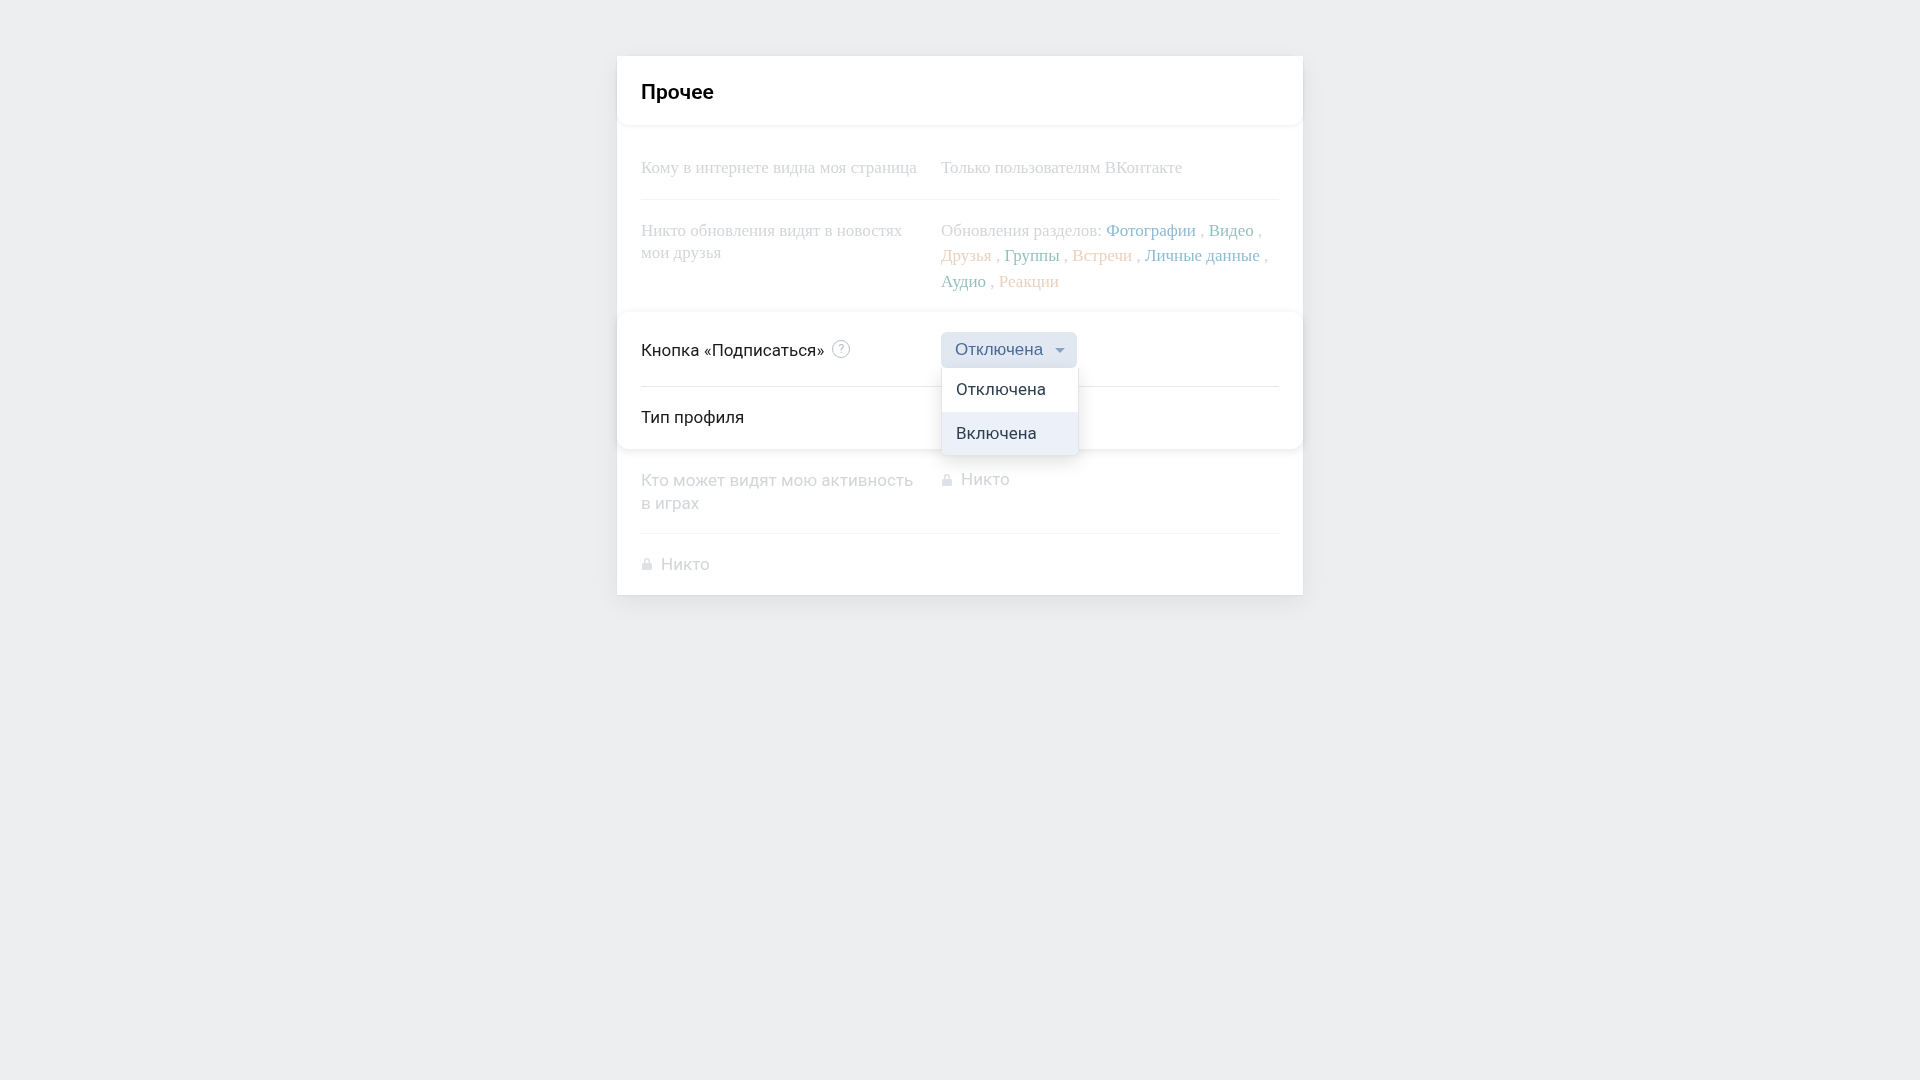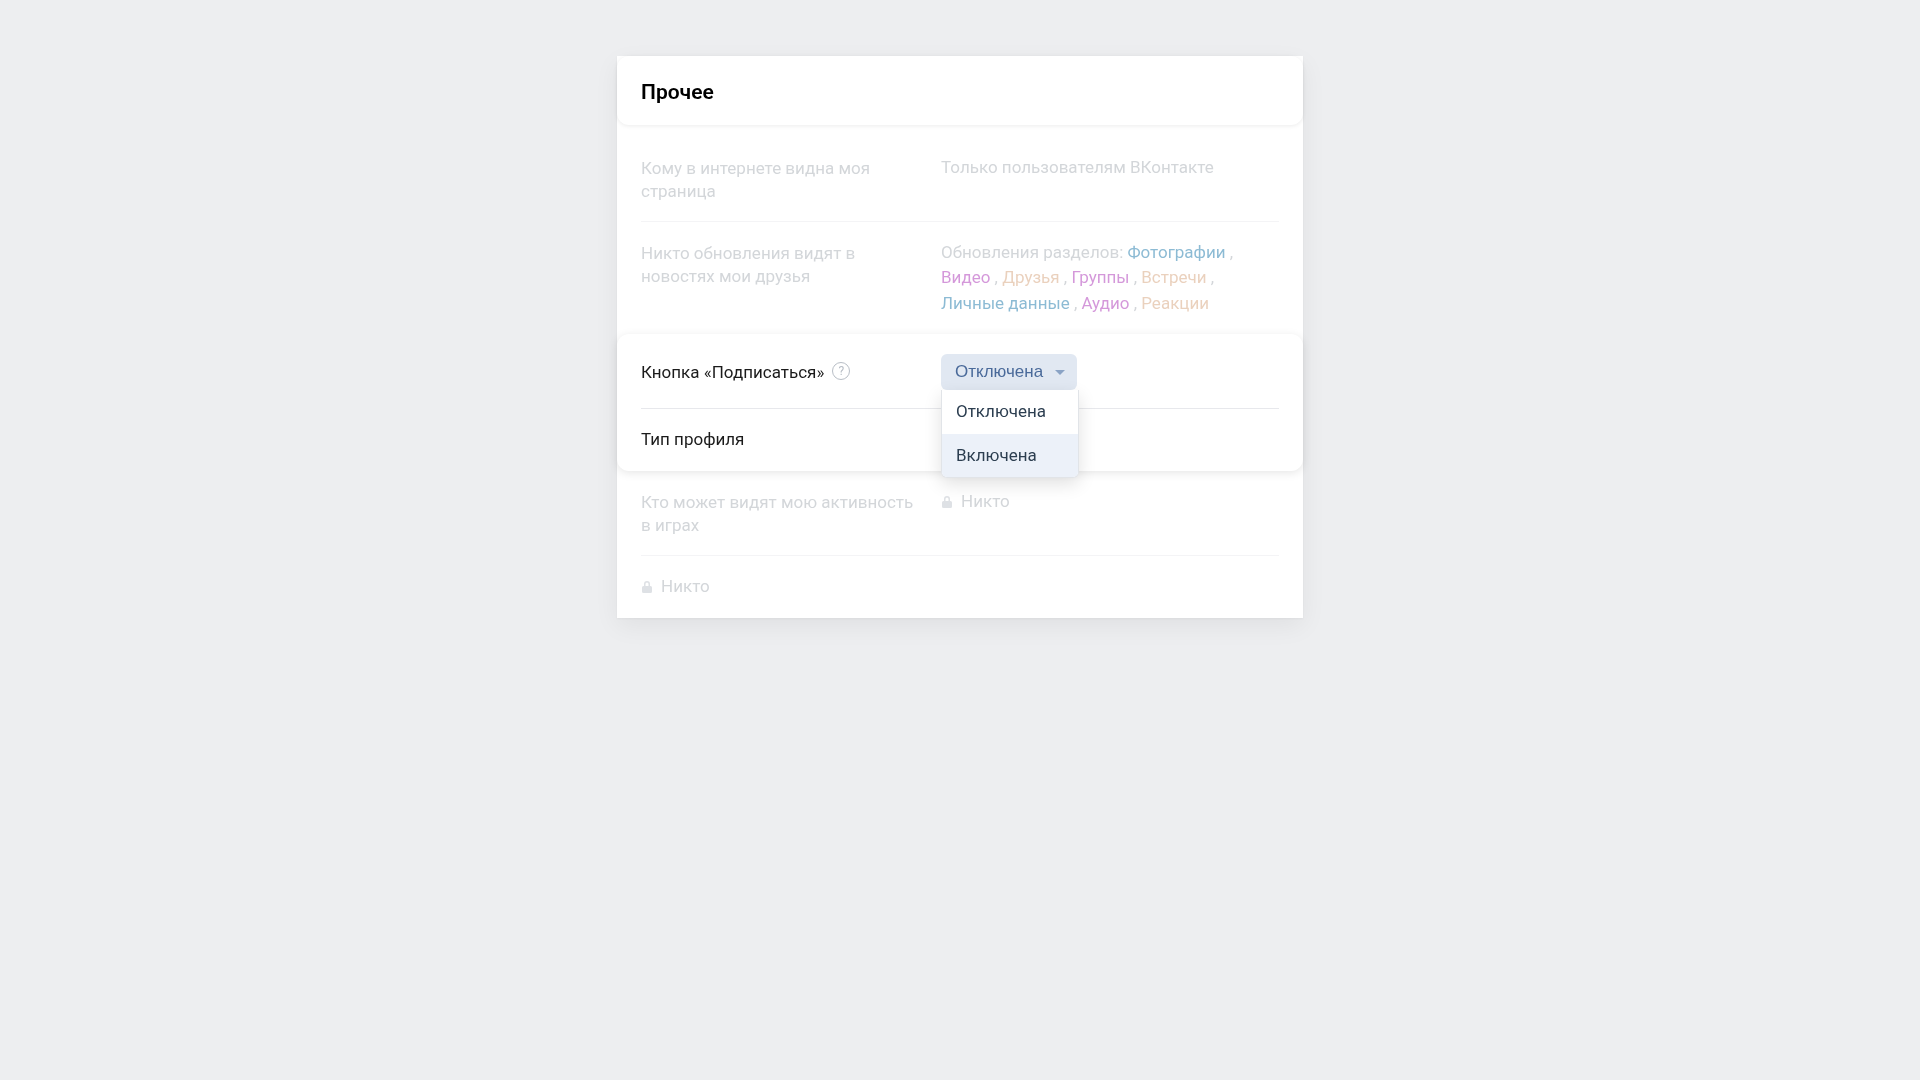--- a/index.html
+++ b/index.html
@@ -38,20 +38,21 @@
     }
     .section-dimmed {
       opacity: 0.45;
       background: #fff;
       border-radius: 0 0 12px 12px;
       padding: 0 24px;
     }
     .section-dimmed.top {
       border-radius: 0;
       padding-top: 8px;
+      font-family: Liberation Serif, serif;
     }
     .section-focus {
       background: #fff;
       border-radius: 12px;
       box-shadow: 0 2px 10px rgba(0,0,0,0.10), 0 0 0 rgba(0,0,0,0);
       margin: 0 0;
       padding: 0 24px;
       position: relative;
       z-index: 5;
     }
@@ -74,21 +75,21 @@
     .row-value {
       flex: 1;
       font-size: 17px;
       color: #9ea5ad;
       line-height: 1.5;
     }
     .tags-line {
       color: #9ea5ad;
     }
     .tag { color: #0369a1; }
-    .tag.blue { color: #a21caf; }
+    .tag.blue { color: #0f766e; }
     .tag.orange { color: #d29a6f; }
     .help-icon {
       display: inline-flex;
       align-items: center;
       justify-content: center;
       width: 18px; height: 18px;
       border: 1.5px solid #b8bec6;
       border-radius: 50%;
       color: #b8bec6;
       font-size: 12px;

